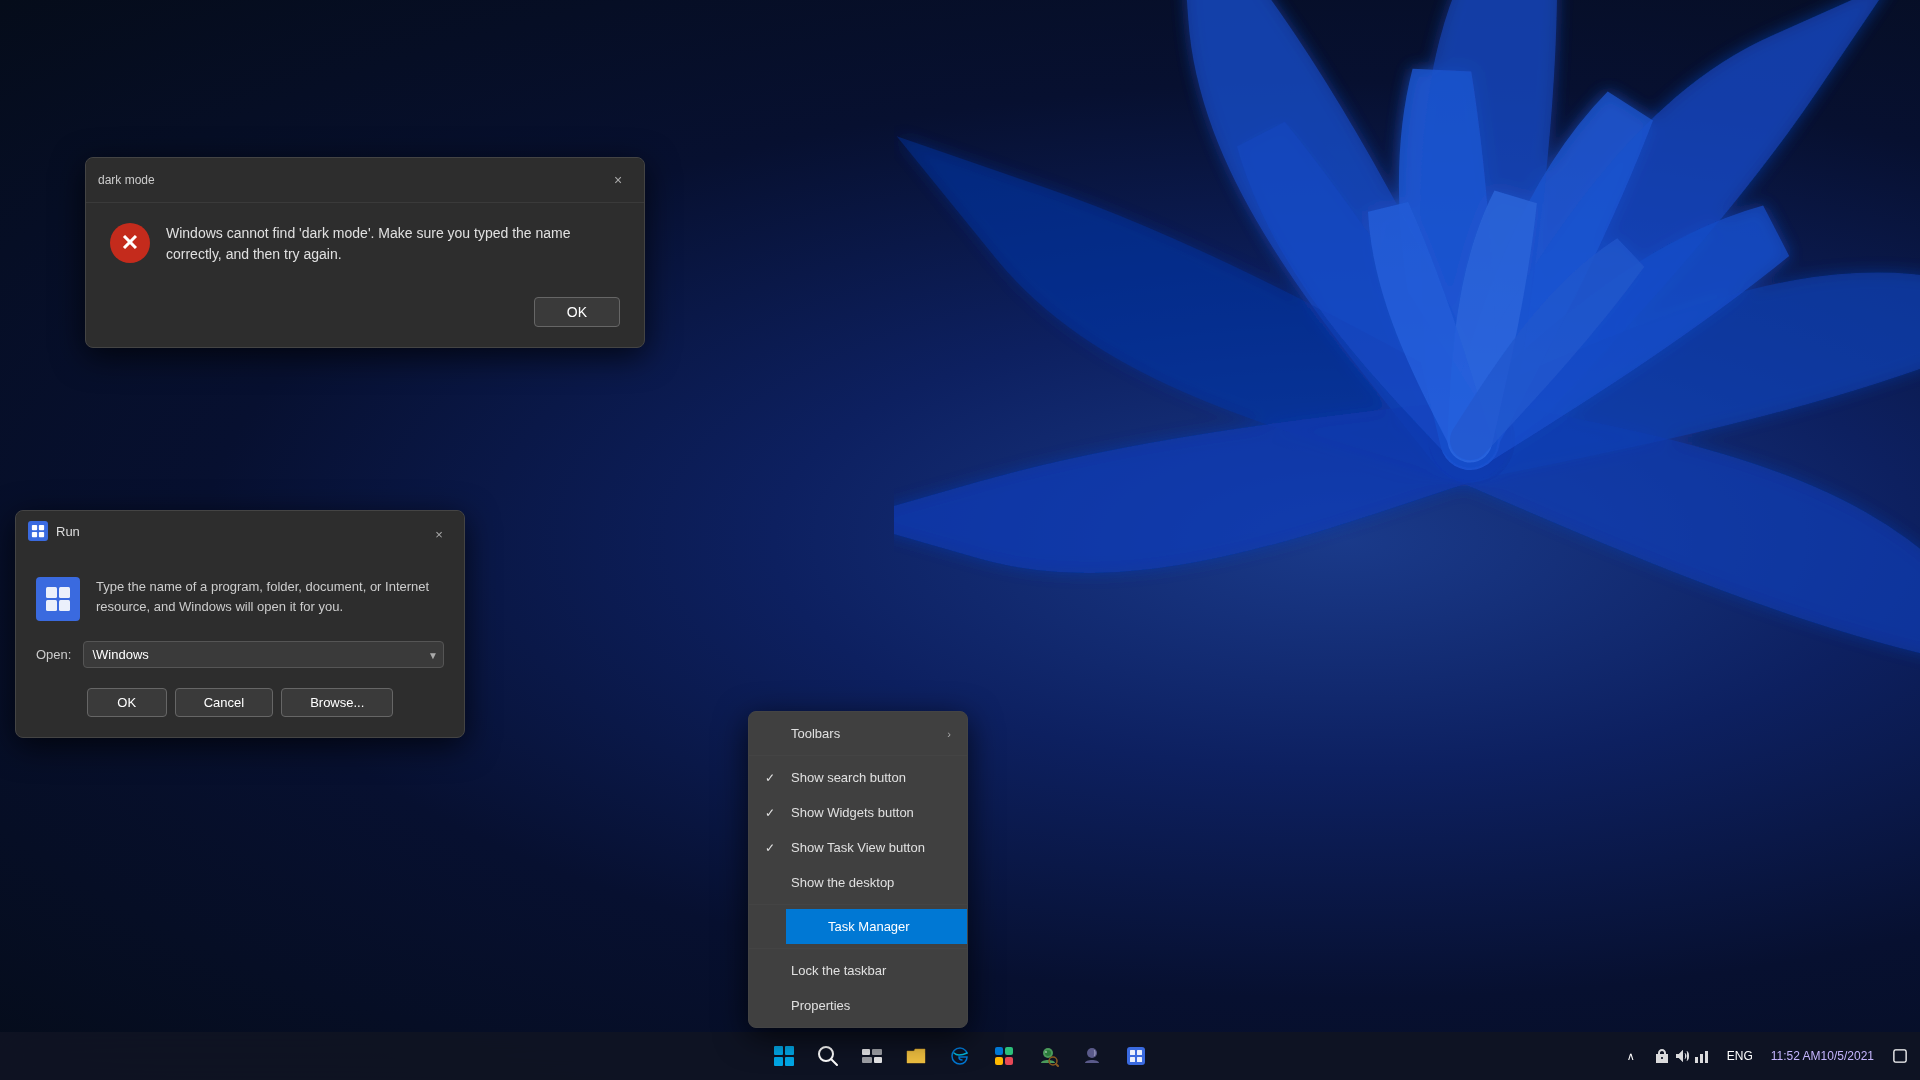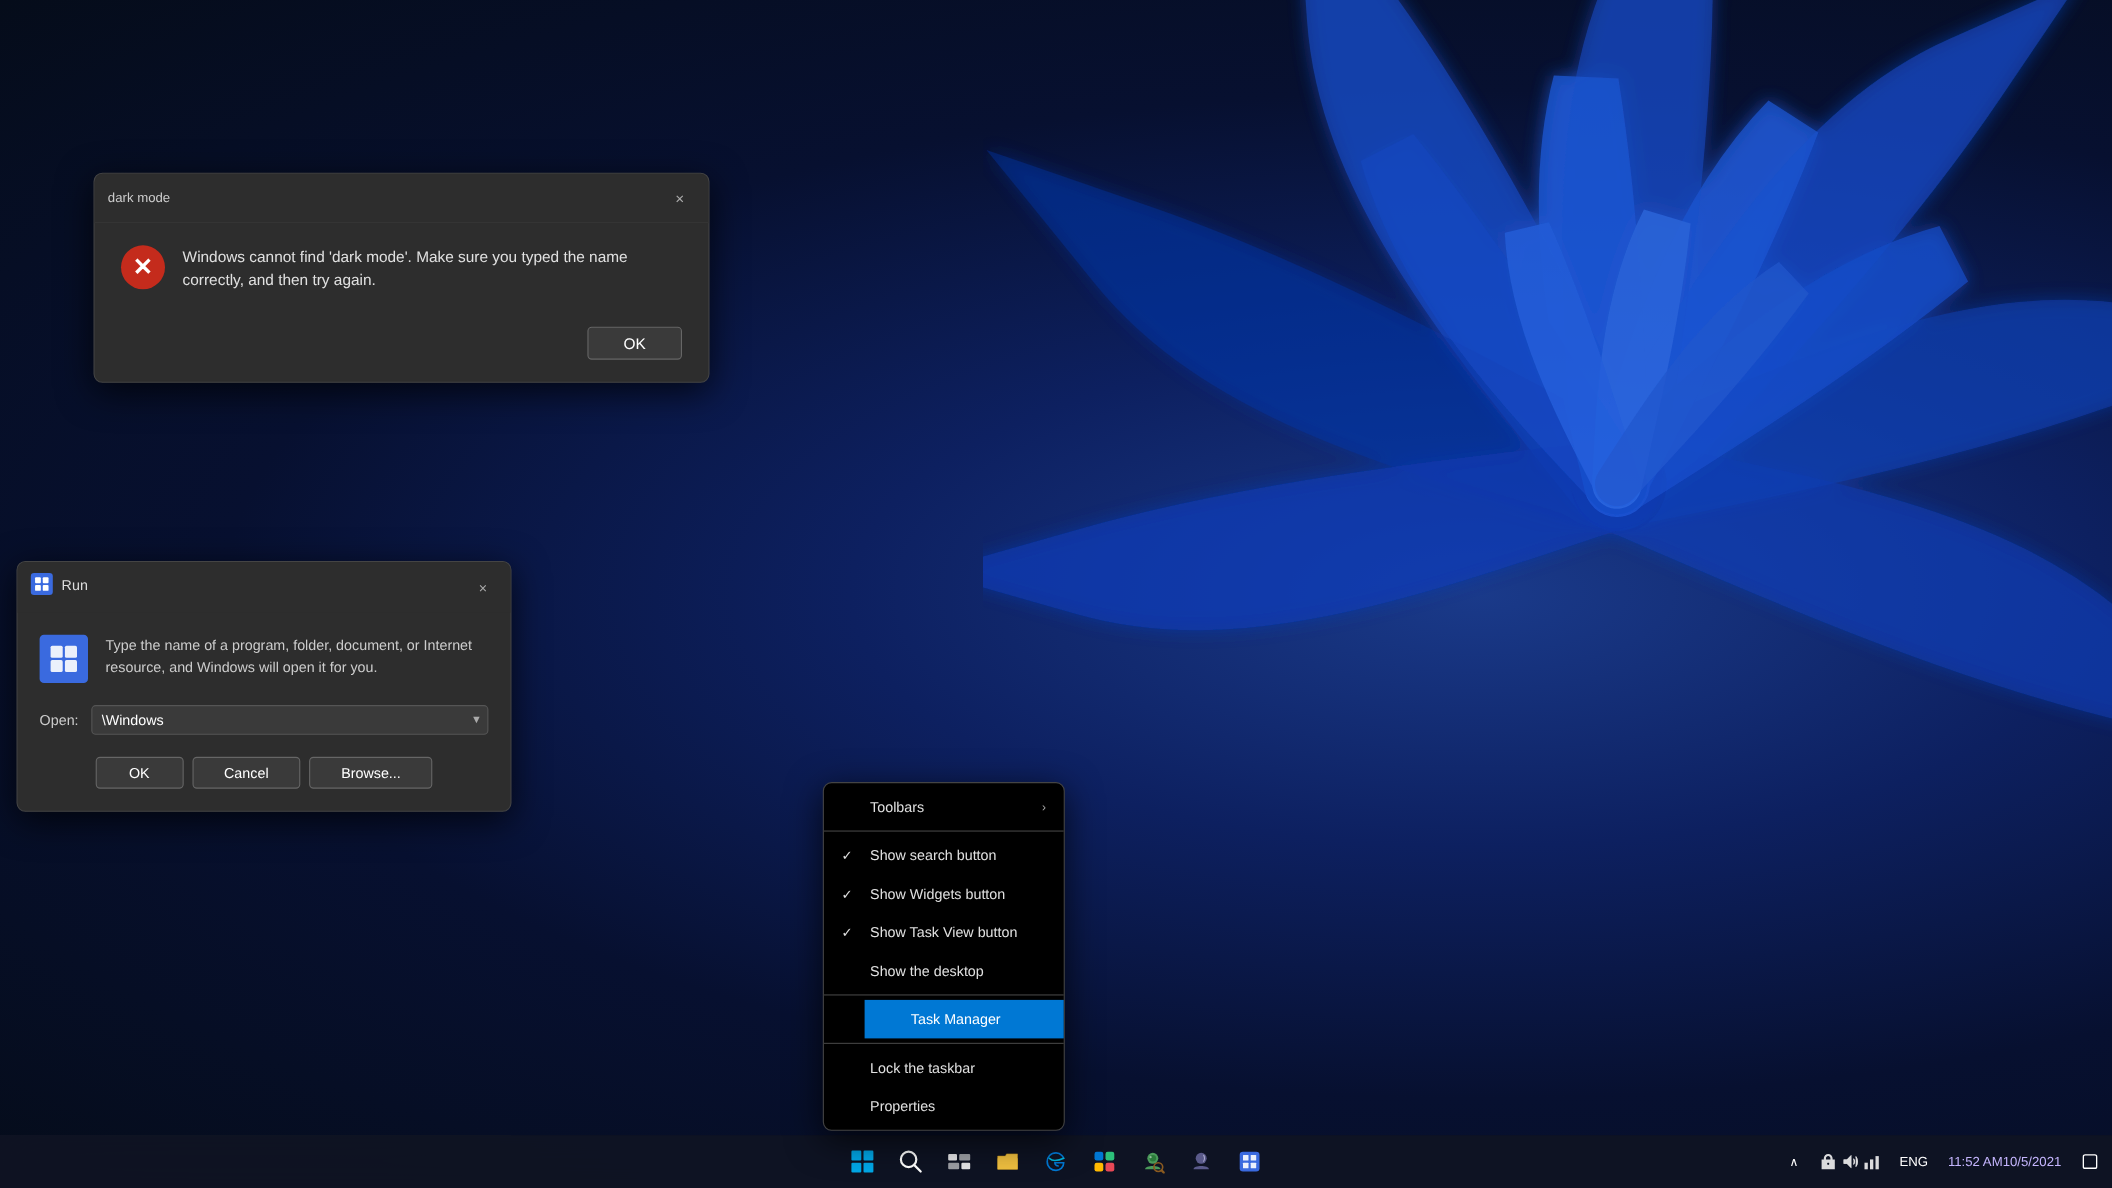--- a/index.html
+++ b/index.html
@@ -327,21 +327,21 @@
       cursor: pointer;
       min-width: 80px;
     }
 
     
     .context-menu {
       position: absolute;
       bottom: 52px;
       left: 748px;
       width: 220px;
-      background: #000000;
+      background: #404040;
       border: 1px solid #444;
       border-radius: 8px;
       box-shadow: 0 8px 32px rgba(0,0,0,0.7);
       z-index: 100;
       padding: 4px 0;
     }
 
     .menu-item {
       display: flex;
       align-items: center;

